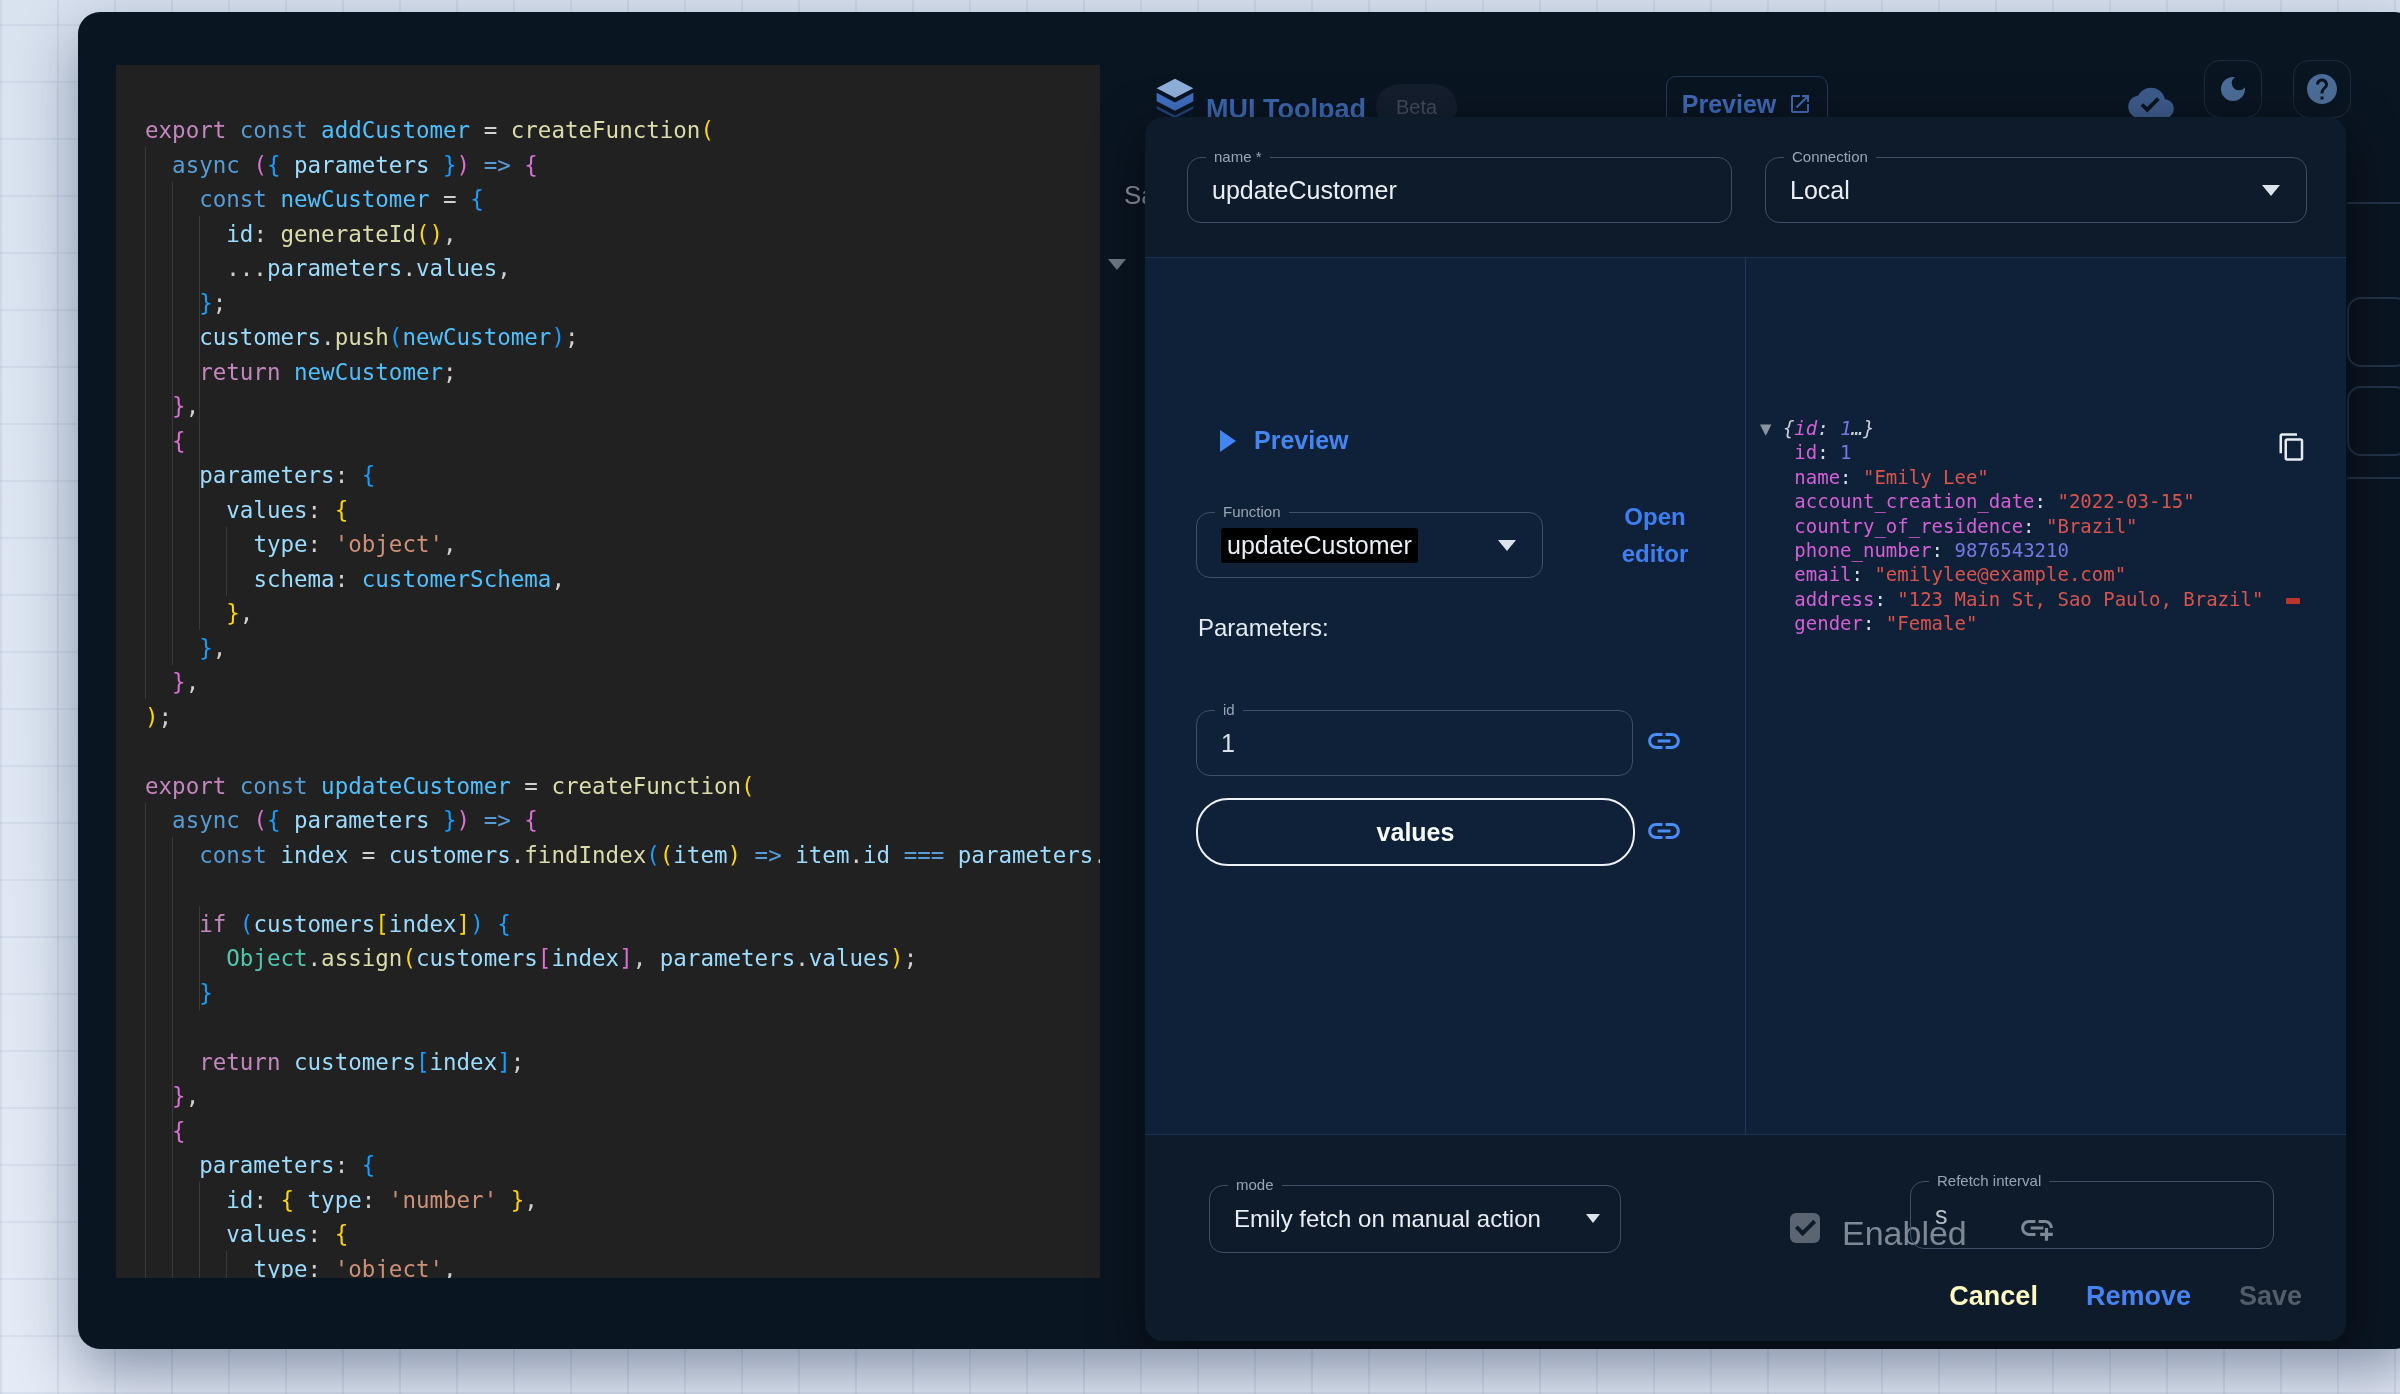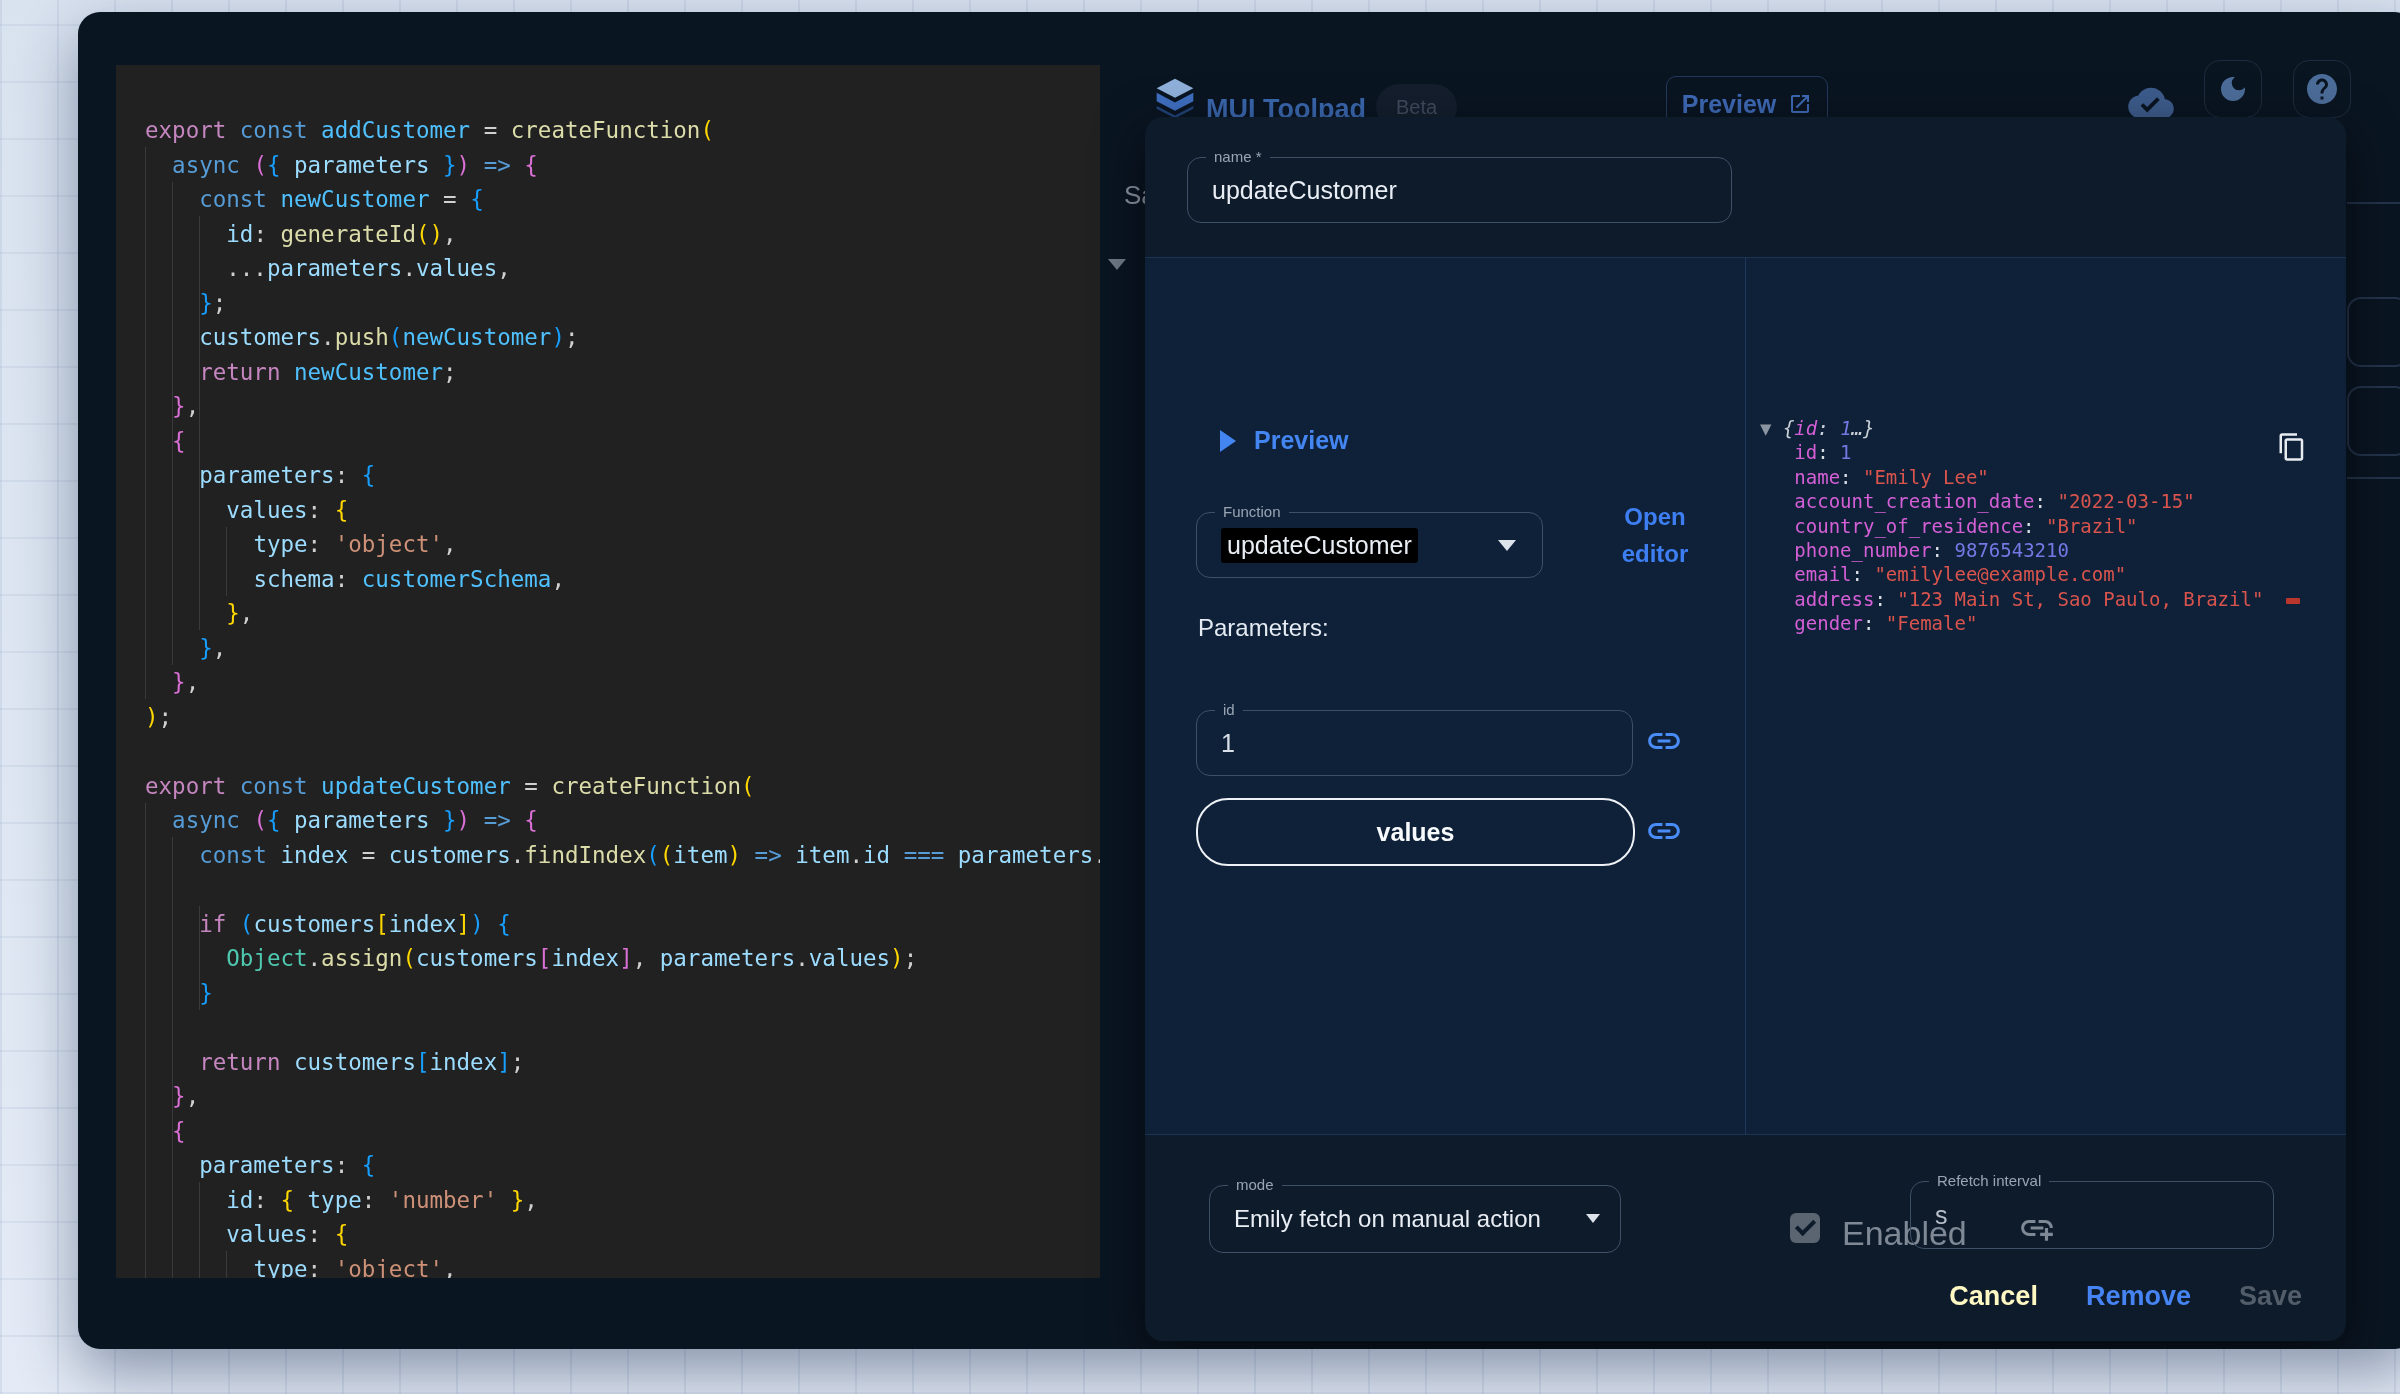--- a/index.html
+++ b/index.html
@@ -135,20 +135,25 @@
       <div class="guide" style="left:110px;top:1186px;height:69px;"></div>
       <div id="code-lines"><div class="cline"><span class="tk-kw">export </span><span class="tk-kb">const </span><span class="tk-cn">addCustomer </span><span class="tk-pl">= </span><span class="tk-fn">createFunction</span><span class="tk-b1">(</span></div><div class="cline"><span class="tk-pl">  </span><span class="tk-kb">async </span><span class="tk-b2">(</span><span class="tk-b3">{ </span><span class="tk-vr">parameters </span><span class="tk-b3">}</span><span class="tk-b2">)</span><span class="tk-pl"> </span><span class="tk-kb">=&gt; </span><span class="tk-b2">{</span></div><div class="cline"><span class="tk-pl">    </span><span class="tk-kb">const </span><span class="tk-cn">newCustomer </span><span class="tk-pl">= </span><span class="tk-b3">{</span></div><div class="cline"><span class="tk-pl">      </span><span class="tk-vr">id</span><span class="tk-pl">: </span><span class="tk-fn">generateId</span><span class="tk-b1">()</span><span class="tk-pl">,</span></div><div class="cline"><span class="tk-pl">      ...</span><span class="tk-vr">parameters</span><span class="tk-pl">.</span><span class="tk-vr">values</span><span class="tk-pl">,</span></div><div class="cline"><span class="tk-pl">    </span><span class="tk-b3">}</span><span class="tk-pl">;</span></div><div class="cline"><span class="tk-pl">    </span><span class="tk-vr">customers</span><span class="tk-pl">.</span><span class="tk-fn">push</span><span class="tk-b3">(</span><span class="tk-cn">newCustomer</span><span class="tk-b3">)</span><span class="tk-pl">;</span></div><div class="cline"><span class="tk-pl">    </span><span class="tk-kw">return </span><span class="tk-cn">newCustomer</span><span class="tk-pl">;</span></div><div class="cline"><span class="tk-pl">  </span><span class="tk-b2">}</span><span class="tk-pl">,</span></div><div class="cline"><span class="tk-pl">  </span><span class="tk-b2">{</span></div><div class="cline"><span class="tk-pl">    </span><span class="tk-vr">parameters</span><span class="tk-pl">: </span><span class="tk-b3">{</span></div><div class="cline"><span class="tk-pl">      </span><span class="tk-vr">values</span><span class="tk-pl">: </span><span class="tk-b1">{</span></div><div class="cline"><span class="tk-pl">        </span><span class="tk-vr">type</span><span class="tk-pl">: </span><span class="tk-st">'object'</span><span class="tk-pl">,</span></div><div class="cline"><span class="tk-pl">        </span><span class="tk-vr">schema</span><span class="tk-pl">: </span><span class="tk-cn">customerSchema</span><span class="tk-pl">,</span></div><div class="cline"><span class="tk-pl">      </span><span class="tk-b1">}</span><span class="tk-pl">,</span></div><div class="cline"><span class="tk-pl">    </span><span class="tk-b3">}</span><span class="tk-pl">,</span></div><div class="cline"><span class="tk-pl">  </span><span class="tk-b2">}</span><span class="tk-pl">,</span></div><div class="cline"><span class="tk-b1">)</span><span class="tk-pl">;</span></div><div class="cline">&nbsp;</div><div class="cline"><span class="tk-kw">export </span><span class="tk-kb">const </span><span class="tk-cn">updateCustomer </span><span class="tk-pl">= </span><span class="tk-fn">createFunction</span><span class="tk-b1">(</span></div><div class="cline"><span class="tk-pl">  </span><span class="tk-kb">async </span><span class="tk-b2">(</span><span class="tk-b3">{ </span><span class="tk-vr">parameters </span><span class="tk-b3">}</span><span class="tk-b2">)</span><span class="tk-pl"> </span><span class="tk-kb">=&gt; </span><span class="tk-b2">{</span></div><div class="cline"><span class="tk-pl">    </span><span class="tk-kb">const </span><span class="tk-vr">index </span><span class="tk-pl">= </span><span class="tk-vr">customers</span><span class="tk-pl">.</span><span class="tk-fn">findIndex</span><span class="tk-b3">(</span><span class="tk-b1">(</span><span class="tk-vr">item</span><span class="tk-b1">)</span><span class="tk-pl"> </span><span class="tk-kb">=&gt; </span><span class="tk-vr">item</span><span class="tk-pl">.</span><span class="tk-vr">id </span><span class="tk-kb">=== </span><span class="tk-vr">parameters</span><span class="tk-pl">.</span></div><div class="cline">&nbsp;</div><div class="cline"><span class="tk-pl">    </span><span class="tk-kw">if </span><span class="tk-b3">(</span><span class="tk-vr">customers</span><span class="tk-b1">[</span><span class="tk-vr">index</span><span class="tk-b1">]</span><span class="tk-b3">)</span><span class="tk-pl"> </span><span class="tk-b3">{</span></div><div class="cline"><span class="tk-pl">      </span><span class="tk-ob">Object</span><span class="tk-pl">.</span><span class="tk-fn">assign</span><span class="tk-b1">(</span><span class="tk-vr">customers</span><span class="tk-b2">[</span><span class="tk-vr">index</span><span class="tk-b2">]</span><span class="tk-pl">, </span><span class="tk-vr">parameters</span><span class="tk-pl">.</span><span class="tk-vr">values</span><span class="tk-b1">)</span><span class="tk-pl">;</span></div><div class="cline"><span class="tk-pl">    </span><span class="tk-b3">}</span></div><div class="cline">&nbsp;</div><div class="cline"><span class="tk-pl">    </span><span class="tk-kw">return </span><span class="tk-vr">customers</span><span class="tk-b3">[</span><span class="tk-vr">index</span><span class="tk-b3">]</span><span class="tk-pl">;</span></div><div class="cline"><span class="tk-pl">  </span><span class="tk-b2">}</span><span class="tk-pl">,</span></div><div class="cline"><span class="tk-pl">  </span><span class="tk-b2">{</span></div><div class="cline"><span class="tk-pl">    </span><span class="tk-vr">parameters</span><span class="tk-pl">: </span><span class="tk-b3">{</span></div><div class="cline"><span class="tk-pl">      </span><span class="tk-vr">id</span><span class="tk-pl">: </span><span class="tk-b1">{ </span><span class="tk-vr">type</span><span class="tk-pl">: </span><span class="tk-st">'number'</span><span class="tk-pl"> </span><span class="tk-b1">}</span><span class="tk-pl">,</span></div><div class="cline"><span class="tk-pl">      </span><span class="tk-vr">values</span><span class="tk-pl">: </span><span class="tk-b1">{</span></div><div class="cline"><span class="tk-pl">        </span><span class="tk-vr">type</span><span class="tk-pl">: </span><span class="tk-st">'object'</span><span class="tk-pl">,</span></div><div class="cline"><span class="tk-pl">        </span><span class="tk-vr">schema</span><span class="tk-pl">: </span><span class="tk-cn">customerSchema</span><span class="tk-pl">,</span></div><div class="cline"><span class="tk-pl">      </span><span class="tk-b1">}</span><span class="tk-pl">,</span></div></div>
     </div>
 
     <div class="dialog">
 
       <div class="fld" style="left:42px;top:40px;width:543px;height:64px;">
         <span class="lbl on-dark">name *</span>
         <div class="val">updateCustomer</div>
       </div>
+      <div class="fld" style="left:620px;top:40px;width:540px;height:64px;">
+        <span class="lbl on-dark">Connection</span>
+        <div class="val">Local</div>
+        <span class="sel-caret"></span>
+      </div>
 
       <div class="navy">
         <div class="vdivider"></div>
 
         <div class="preview-toggle">
           <span class="tri-right"></span>
           <span>Preview</span>
         </div>
 
         <div class="fld" style="left:51px;top:254px;width:345px;height:64px;">

